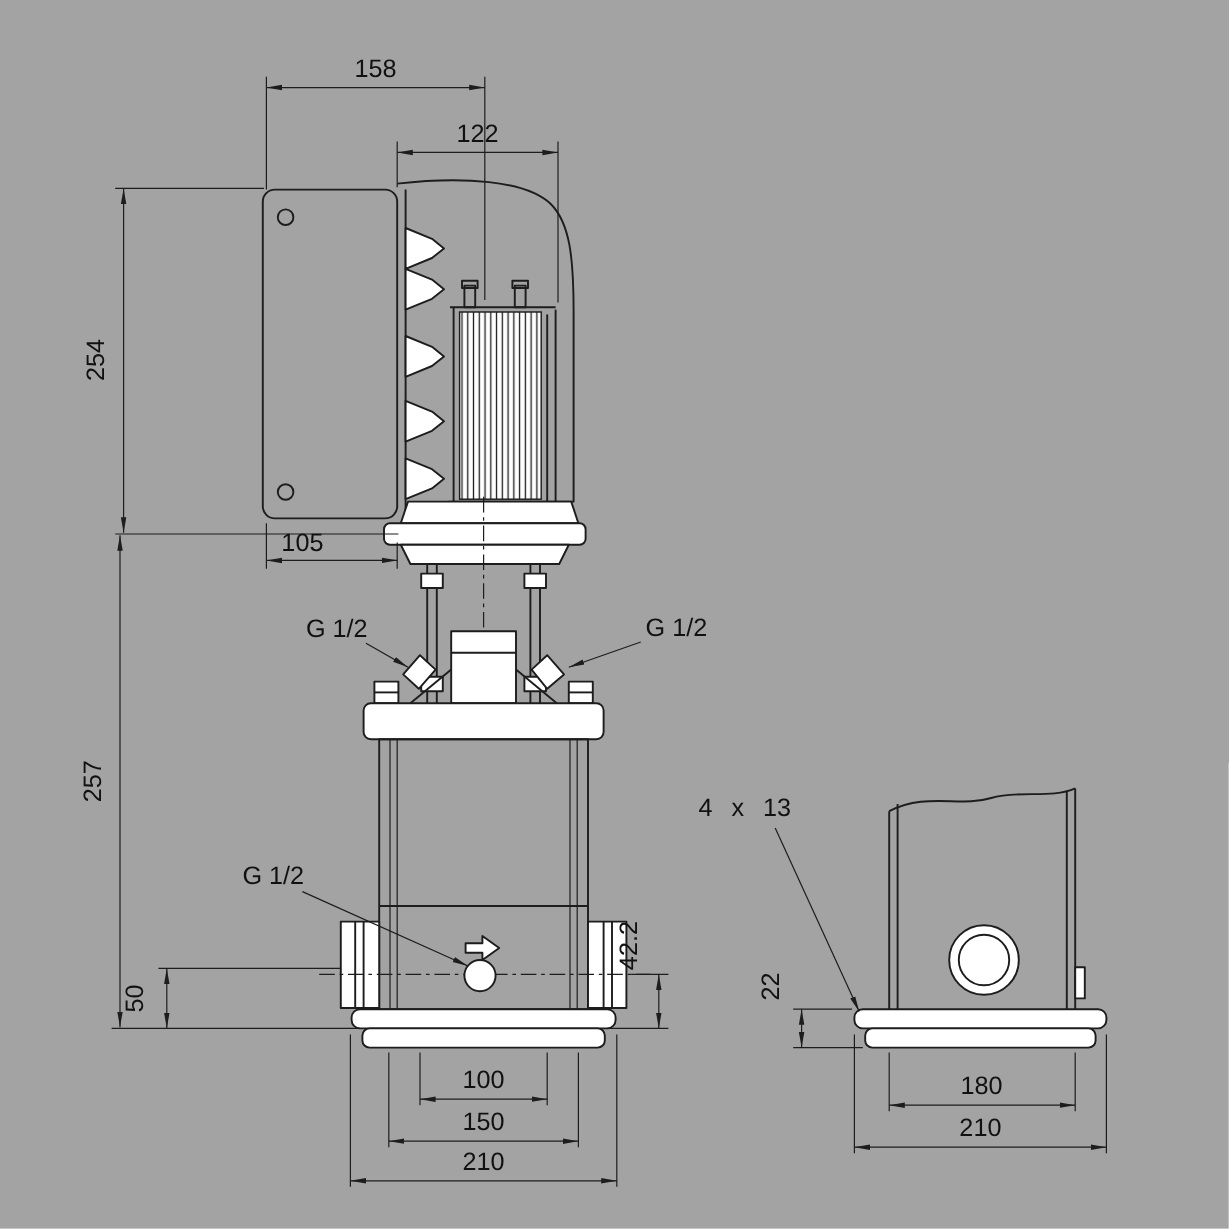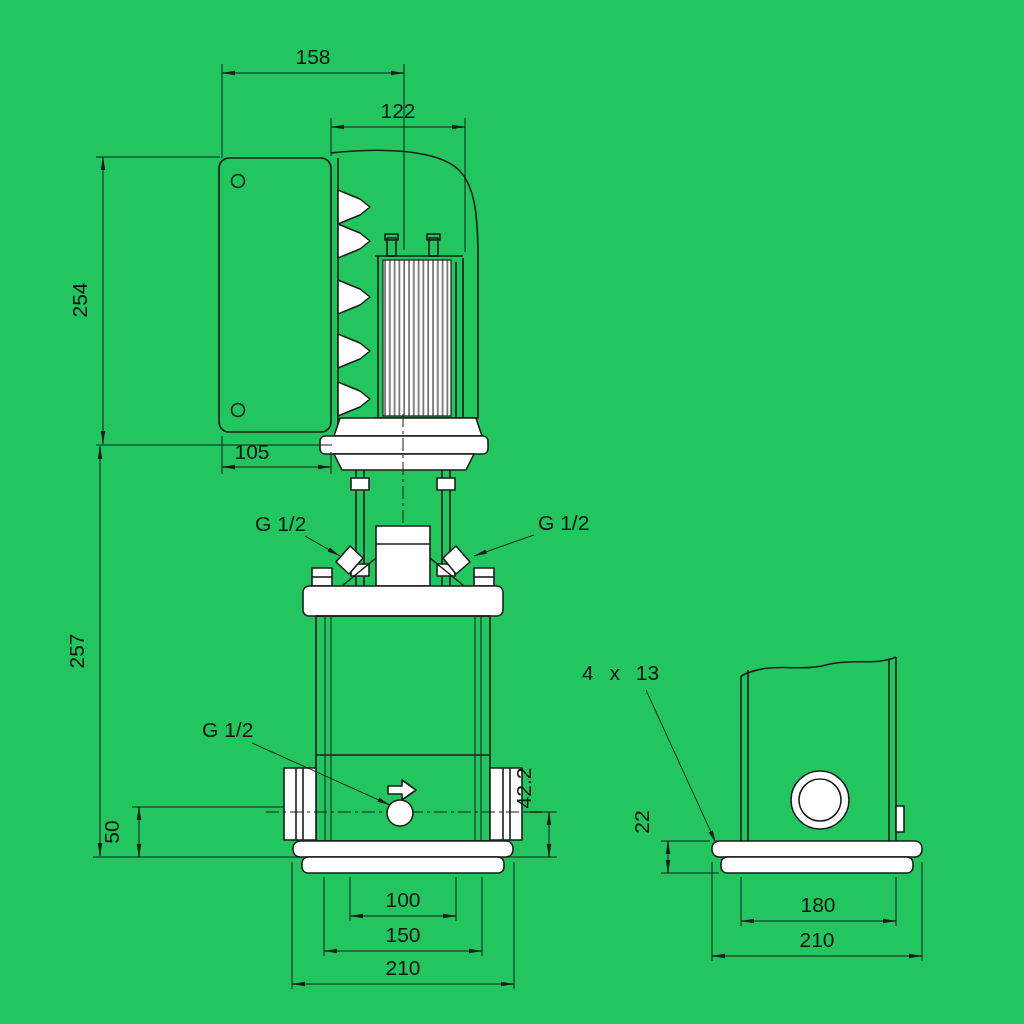--- a/index.html
+++ b/index.html
@@ -1,16 +1,16 @@
 <!DOCTYPE html>
 <html><head>
 <meta charset="utf-8">
 <style>
   html,body{margin:0;padding:0;background:#ffffff;}
-  .canvas{position:relative;width:1024px;height:1024px;background:#22c55e;overflow:hidden;text-align:center;}
+  .canvas{position:relative;width:1024px;height:1024px;background:#a3a3a3;overflow:hidden;text-align:center;}
   svg{display:block;}
   .ol{fill:none;stroke:#1d1d1d;stroke-width:1.6;stroke-linejoin:round;}
   .olw{fill:#ffffff;stroke:#1d1d1d;stroke-width:1.6;stroke-linejoin:round;}
   .thin{fill:none;stroke:#1d1d1d;stroke-width:1;}
   .dim{fill:none;stroke:#1d1d1d;stroke-width:1;}
   .cl{fill:none;stroke:#1d1d1d;stroke-width:1;stroke-dasharray:13 4 3 4;}
   .dt{font-family:"Liberation Sans",sans-serif;font-size:21px;fill:#111;}
   .dt-mid{text-anchor:middle;}
   .wide{word-spacing:10px;}
 </style>

